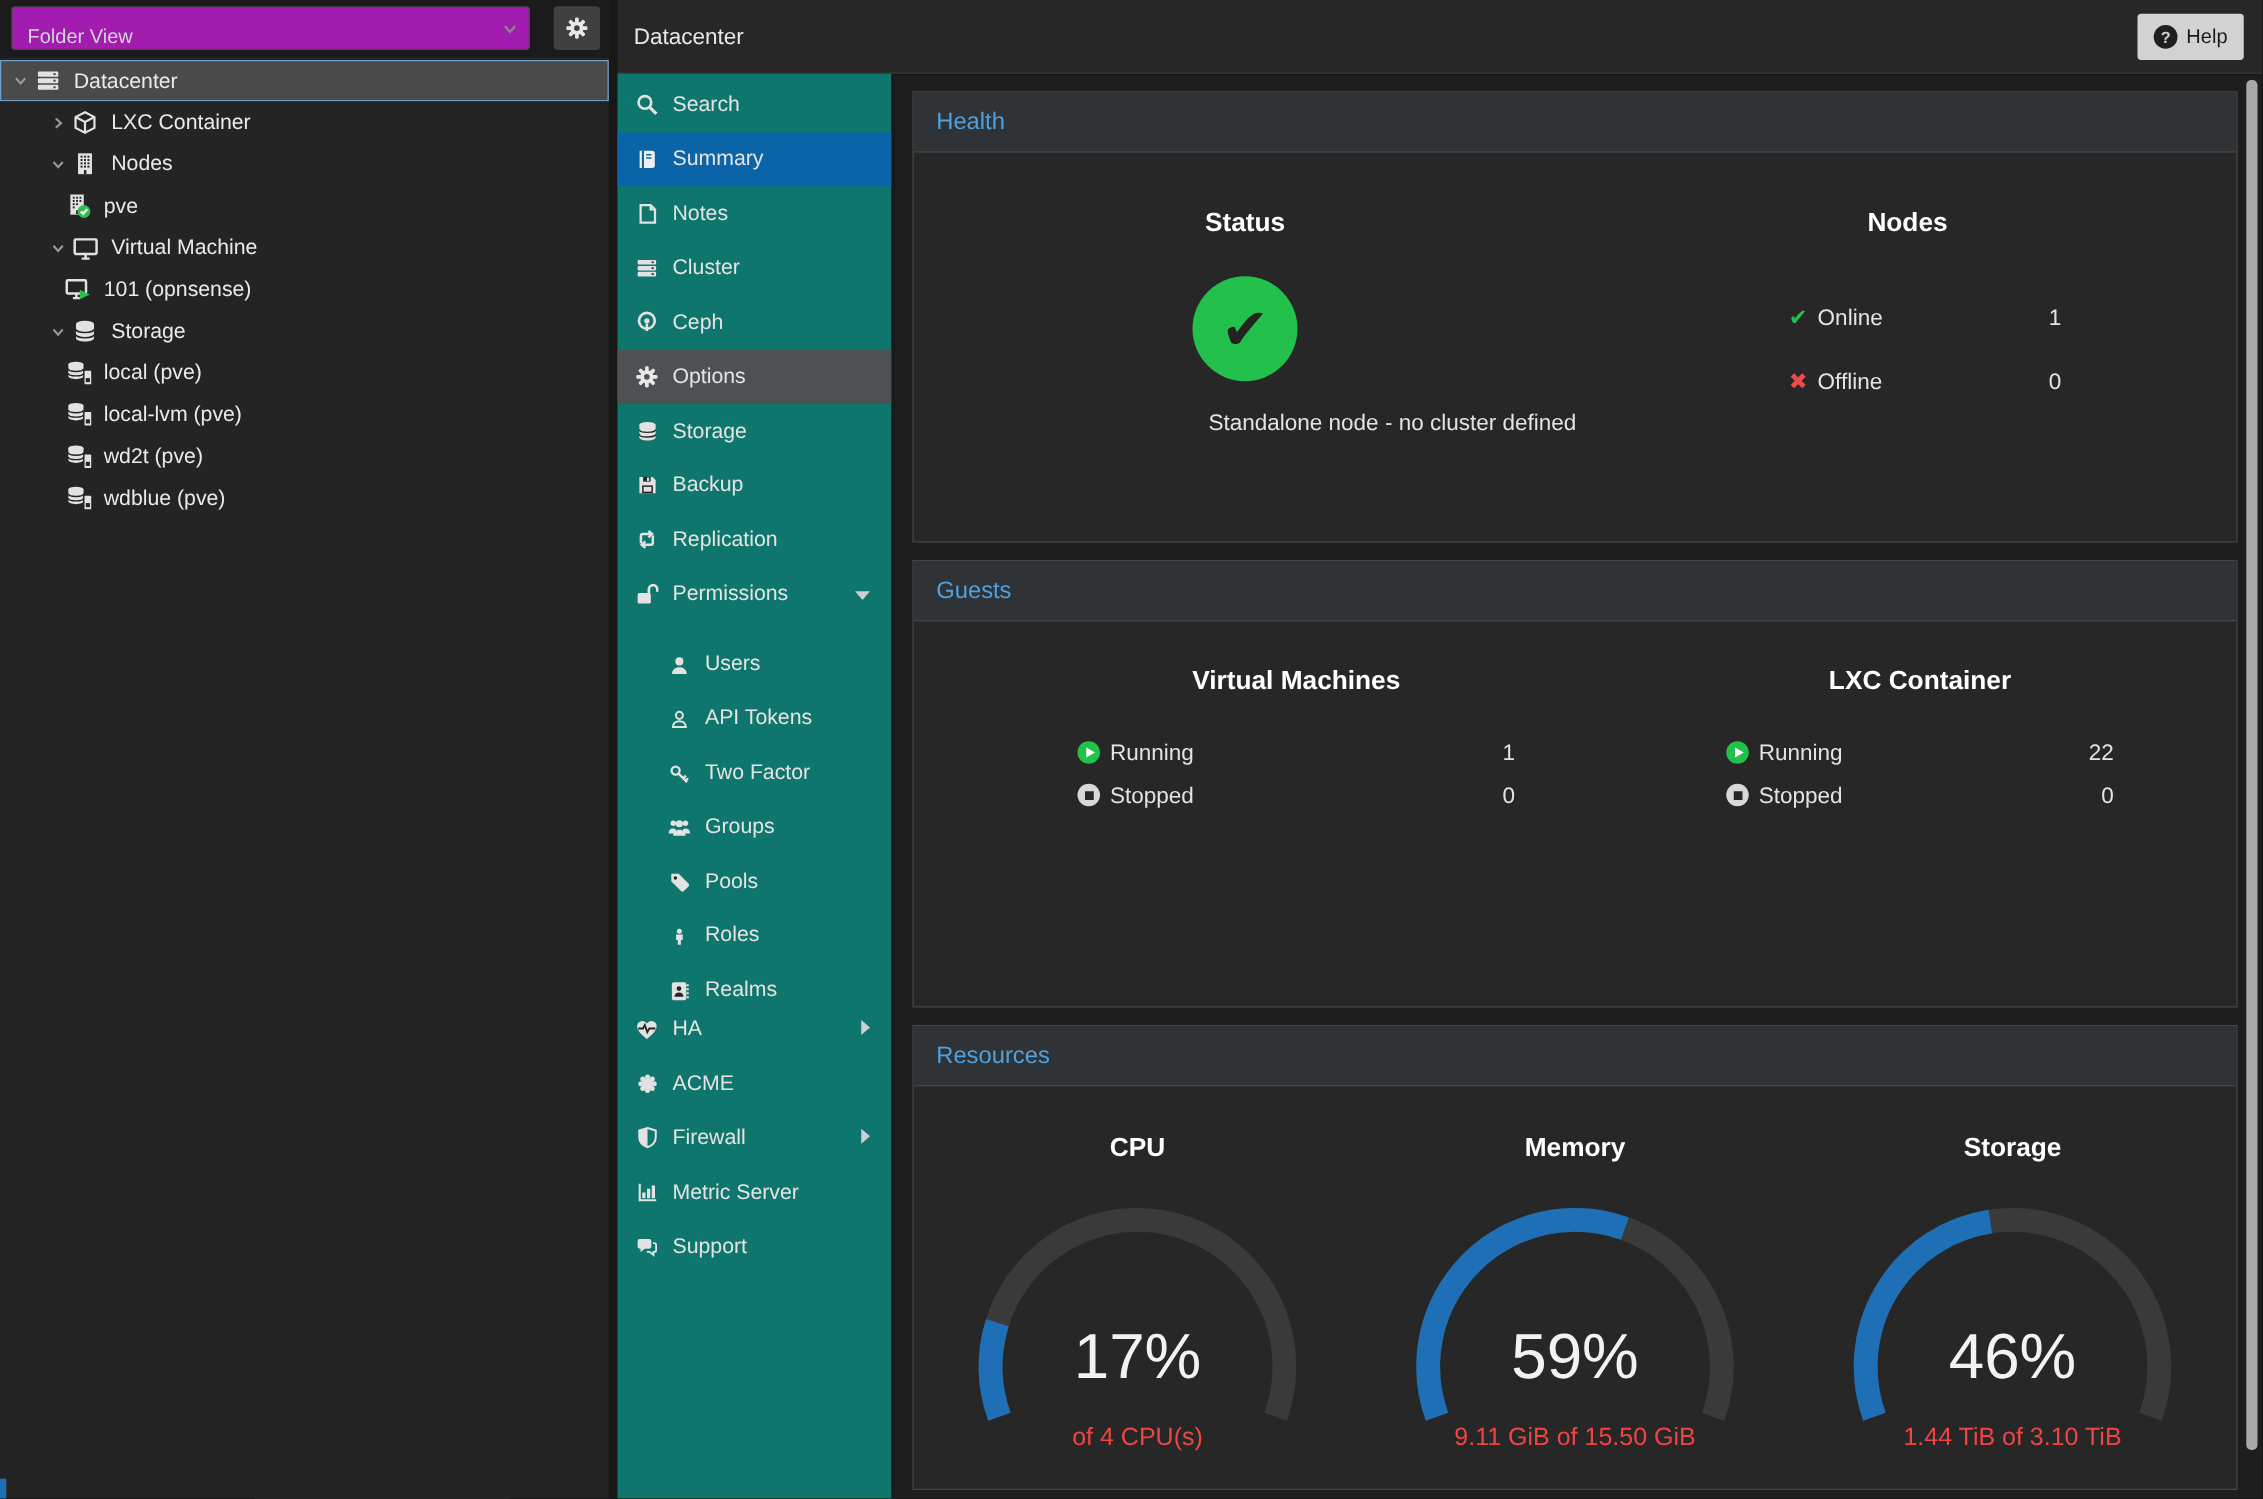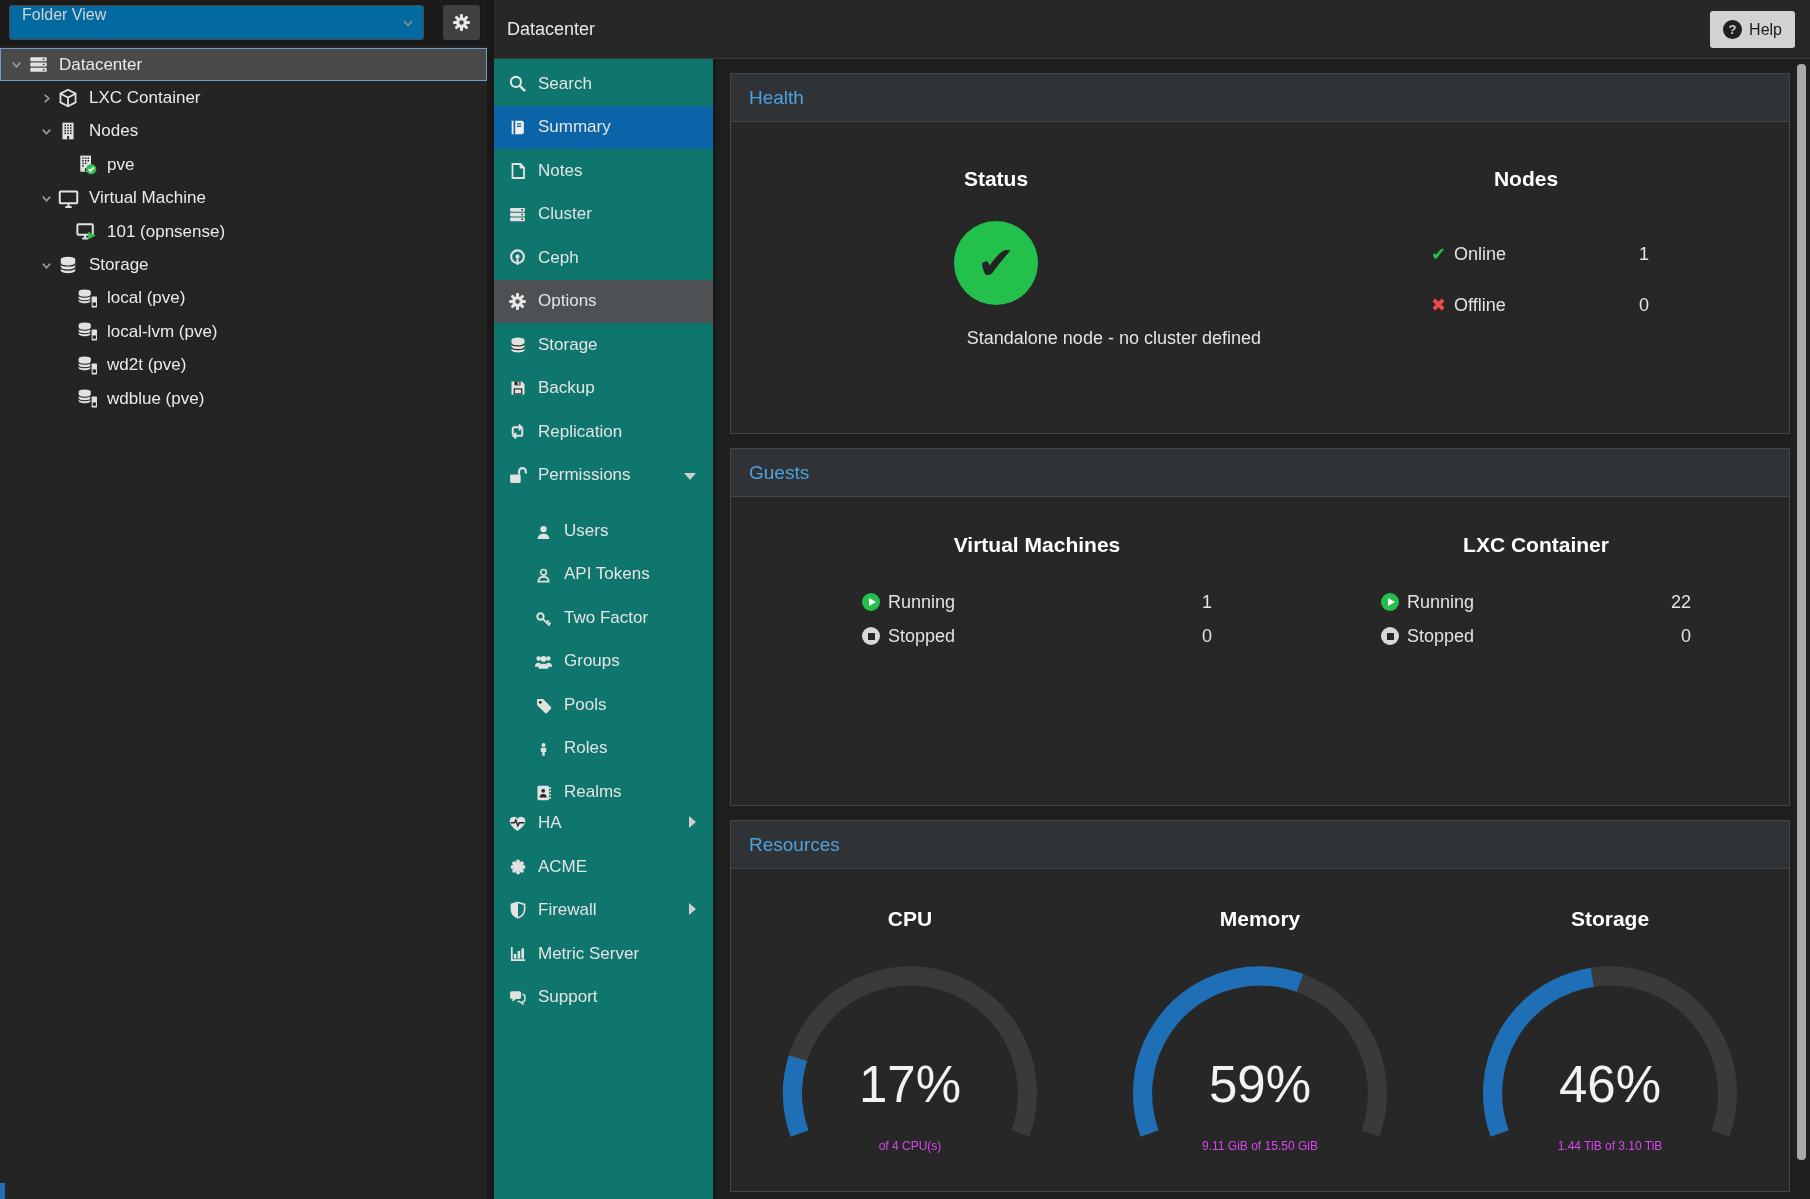--- a/index.html
+++ b/index.html
@@ -3,31 +3,31 @@
 <meta charset="utf-8">
 <style>
   html,body{margin:0;padding:0;background:#111;}
   .app{position:relative;width:1810px;height:1199px;overflow:hidden;background:#181818;
        font-family:"Liberation Sans","DejaVu Sans",sans-serif;color:#e4e4e4;}
   svg{display:block}
 
   
   .sidebar{position:absolute;left:0;top:0;width:487px;height:1199px;background:#242424;}
   .side-top{position:absolute;left:0;top:0;width:487px;height:46px;background:#1b1b1b;}
-  .folder-select{position:absolute;left:9px;top:5px;width:415px;height:35px;background:#0369a1;
-                 border:1px solid #4a4a4a;border-radius:3px;display:flex;align-items:flex-start;
+  .folder-select{position:absolute;left:9px;top:5px;width:415px;height:35px;background:#a21caf;
+                 border:1px solid #4a4a4a;border-radius:3px;display:flex;align-items:flex-end;
                  font-size:16px;color:#d4d4d4;padding-left:12px;box-sizing:border-box;}
   .folder-select .dd-chevron{position:absolute;right:8px;top:10px;}
   .gear-btn{position:absolute;left:443px;top:5px;width:37px;height:35px;background:#3e4042;
             border-radius:3px;display:flex;align-items:center;justify-content:center;}
   .tree{position:absolute;left:0;top:48px;right:0;}
   .trow{height:33.4px;display:flex;align-items:center;font-size:17px;color:#eaeaea;box-sizing:border-box;}
   .trow .tchev{width:18px;display:flex;align-items:center;}
   .trow .ticon{width:26px;margin-right:5px;display:flex;align-items:center;}
-  .lv0{padding-left:10px}.lv1{padding-left:40px}.lv2{padding-left:76px}
+  .lv0{padding-left:10px}.lv1{padding-left:40px}.lv2{padding-left:52px}
   .trow.selected{background:#4a4a4a;box-shadow:inset 0 0 0 1px #6d9ec9;}
   .corner-accent{position:absolute;left:0;bottom:0;width:5px;height:16px;background:var(--gauge-blue,#1e6fb5);}
 
   
   .topbar{position:absolute;left:494px;top:0;right:0;height:59px;background:#272727;
           border-bottom:1px solid #3b3b3b;box-sizing:border-box;}
   .topbar .title{position:absolute;left:13px;top:0;height:59px;display:flex;align-items:center;
                  font-size:18px;color:#e8e8e8;}
   .help-btn{position:absolute;right:15px;top:11px;height:37px;padding:0 13px;background:var(--help-button-bg,#d2d2d2);
             border-radius:3px;display:flex;align-items:center;gap:7px;}
@@ -72,21 +72,21 @@
                 border-top:4.5px solid transparent;border-bottom:4.5px solid transparent;border-left:7px solid #fff;}
   .stop-ic{width:18px;height:18px;border-radius:50%;background:#d8d8d8;position:relative;}
   .stop-ic:after{content:"";position:absolute;left:5.5px;top:5.5px;width:7px;height:7px;background:#272727;}
 
   
   .rescols{position:absolute;left:4px;top:0;right:0;display:flex;}
   .rescol{width:350px;position:relative;height:324px;}
   .rescol .colhead{left:0;right:0;top:38px;position:absolute;}
   .gauge{position:absolute;left:28px;top:95px;width:294px;height:185px;}
   .gpct{position:absolute;left:0;right:0;top:186px;text-align:center;font-size:51px;color:#f2f2f2;}
-  .gcap{position:absolute;left:0;right:0;top:270px;text-align:center;font-size:12px;color:#d946ef;}
+  .gcap{position:absolute;left:0;right:0;top:270px;text-align:center;font-size:20px;color:#ef4444;}
 
   .scrollbar{position:absolute;right:4px;top:4px;width:9px;height:1096px;background:#a8a8a8;border-radius:4px;}
 </style>
 </head>
 <body style="--accent-blue: #0c64a8; --link-blue: #4ea1e0; --gauge-blue: #1e6fb5; --ok-green: #23c14c; --error-red: #ef4b4b; --help-button-bg: #d2d2d2;">
 
 <div class="app">
 
   <div class="sidebar">
     <div class="side-top">

